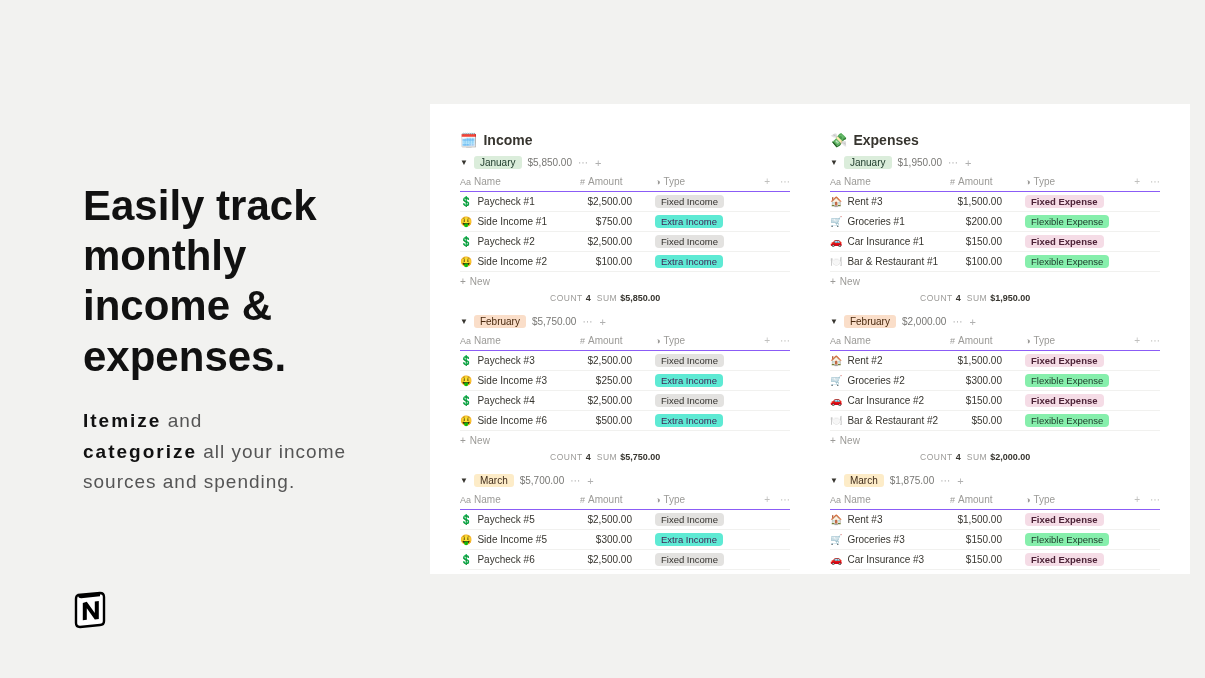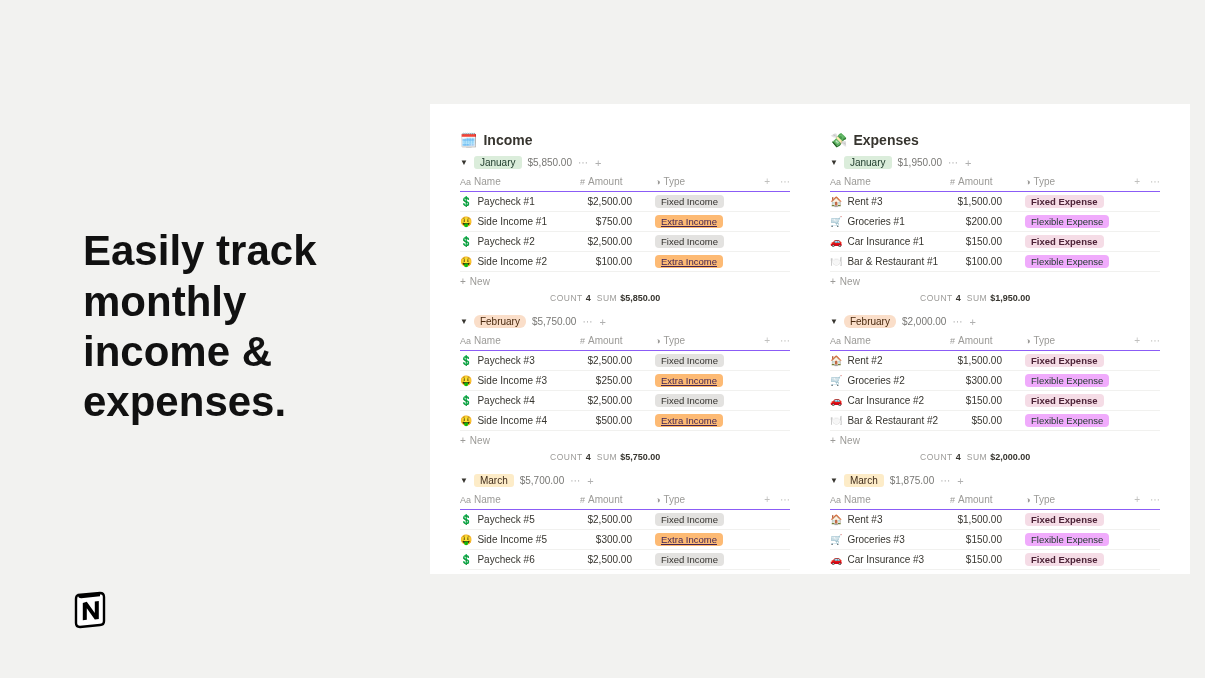--- a/index.html
+++ b/index.html
@@ -68,21 +68,21 @@
   margin-top: 8px;
   margin-bottom: 3px;
 }
 .caret { font-size: 8px; color: #37352f; cursor: pointer; }
 .month-tag {
   padding: 1px 6px;
   border-radius: 3px;
   font-size: 10px;
 }
 .month-jan { background: #dbeddb; color: #1c3829; }
-.month-feb { background: #fadec9; color: #49290e; border-radius: 6px; }
+.month-feb { background: #fadec9; color: #49290e; }
 .month-mar { background: #fdecc8; color: #402c1b; }
 .group-sum { color: #787774; font-size: 10px; }
 .group-dots { color: #b0b0b0; font-size: 10px; letter-spacing: 1px; }
 .group-plus { color: #b0b0b0; font-size: 11px; }
 
 .table-head {
   display: flex;
   align-items: center;
   color: #9b9a97;
   font-size: 10px;
@@ -105,42 +105,46 @@
 .row .col-amt { justify-content: flex-end; padding-right: 23px; color: #37352f; }
 .emoji { font-size: 10px; }
 .tag {
   display: inline-block;
   padding: 1px 6px;
   border-radius: 4px;
   font-size: 9.5px;
   white-space: nowrap;
 }
 .tag-fixed-income { background: #e3e2e0; color: #32302c; }
-.tag-extra-income { background: #fdba74; color: #412454; text-decoration: underline; }
+.tag-extra-income { background: #5eead4; color: #412454; }
 .tag-fixed-expense { background: #f5dce6; color: #4c2337; font-weight: bold; }
-.tag-flexible-expense { background: #f0abfc; color: #1c3829; }
+.tag-flexible-expense { background: #86efac; color: #1c3829; }
 
 .new-row { color: #9b9a97; font-size: 10px; padding: 4px 0 2px 0; display: flex; gap: 4px; }
 .totals {
   display: flex;
   gap: 6px;
   font-size: 9px;
   color: #37352f;
   padding: 4px 0 4px 90px;
 }
 .totals .label { color: #9b9a97; text-transform: uppercase; letter-spacing: 0.5px; margin-right: 3px; font-size: 8.5px; }
 .totals .val { font-weight: 600; }
 
 .mini-icon { font-size: 9px; }
 </style>
 </head>
 <body>
 
 <div class="left-panel">
   <div class="headline">Easily track monthly income &amp; expenses.</div>
+  <div class="subtext">
+    <b>Itemize</b><span> and </span><br>
+    <b>categorize</b><span> all your income sources and spending.</span>
+  </div>
 </div>
 
 <div class="logo">
   <svg viewBox="0 0 100 100">
       <path d="M20 15 L75 10 Q85 10 85 20 L85 80 Q85 90 75 90 L25 95 Q15 95 15 85 L15 25 Q15 17 20 15 Z" fill="#fff" stroke="#000" stroke-width="6"></path>
       <path d="M20 15 L75 10 L75 18 L28 23 Q20 23 20 15" fill="#000"></path>
       <path d="M32 35 L32 78 L42 77 L42 48 L62 76 L72 75 L72 30 L62 31 L62 60 L42 32 Z" fill="#000"></path>
     </svg>
 </div>
 
@@ -295,21 +299,21 @@
           <span>$2,500.00</span>
         </div>
         <div class="col-type">
           <span class="tag tag-fixed-income">Fixed Income</span>
         </div>
         <div class="col-tail"></div>
       </div>
       <div class="row">
         <div class="col-name">
           <span class="emoji">🤑</span>
-          <span>Side Income #4</span>
+          <span>Side Income #6</span>
         </div>
         <div class="col-amt">
           <span>$500.00</span>
         </div>
         <div class="col-type">
           <span class="tag tag-extra-income">Extra Income</span>
         </div>
         <div class="col-tail"></div>
       </div>
       <div class="new-row">

